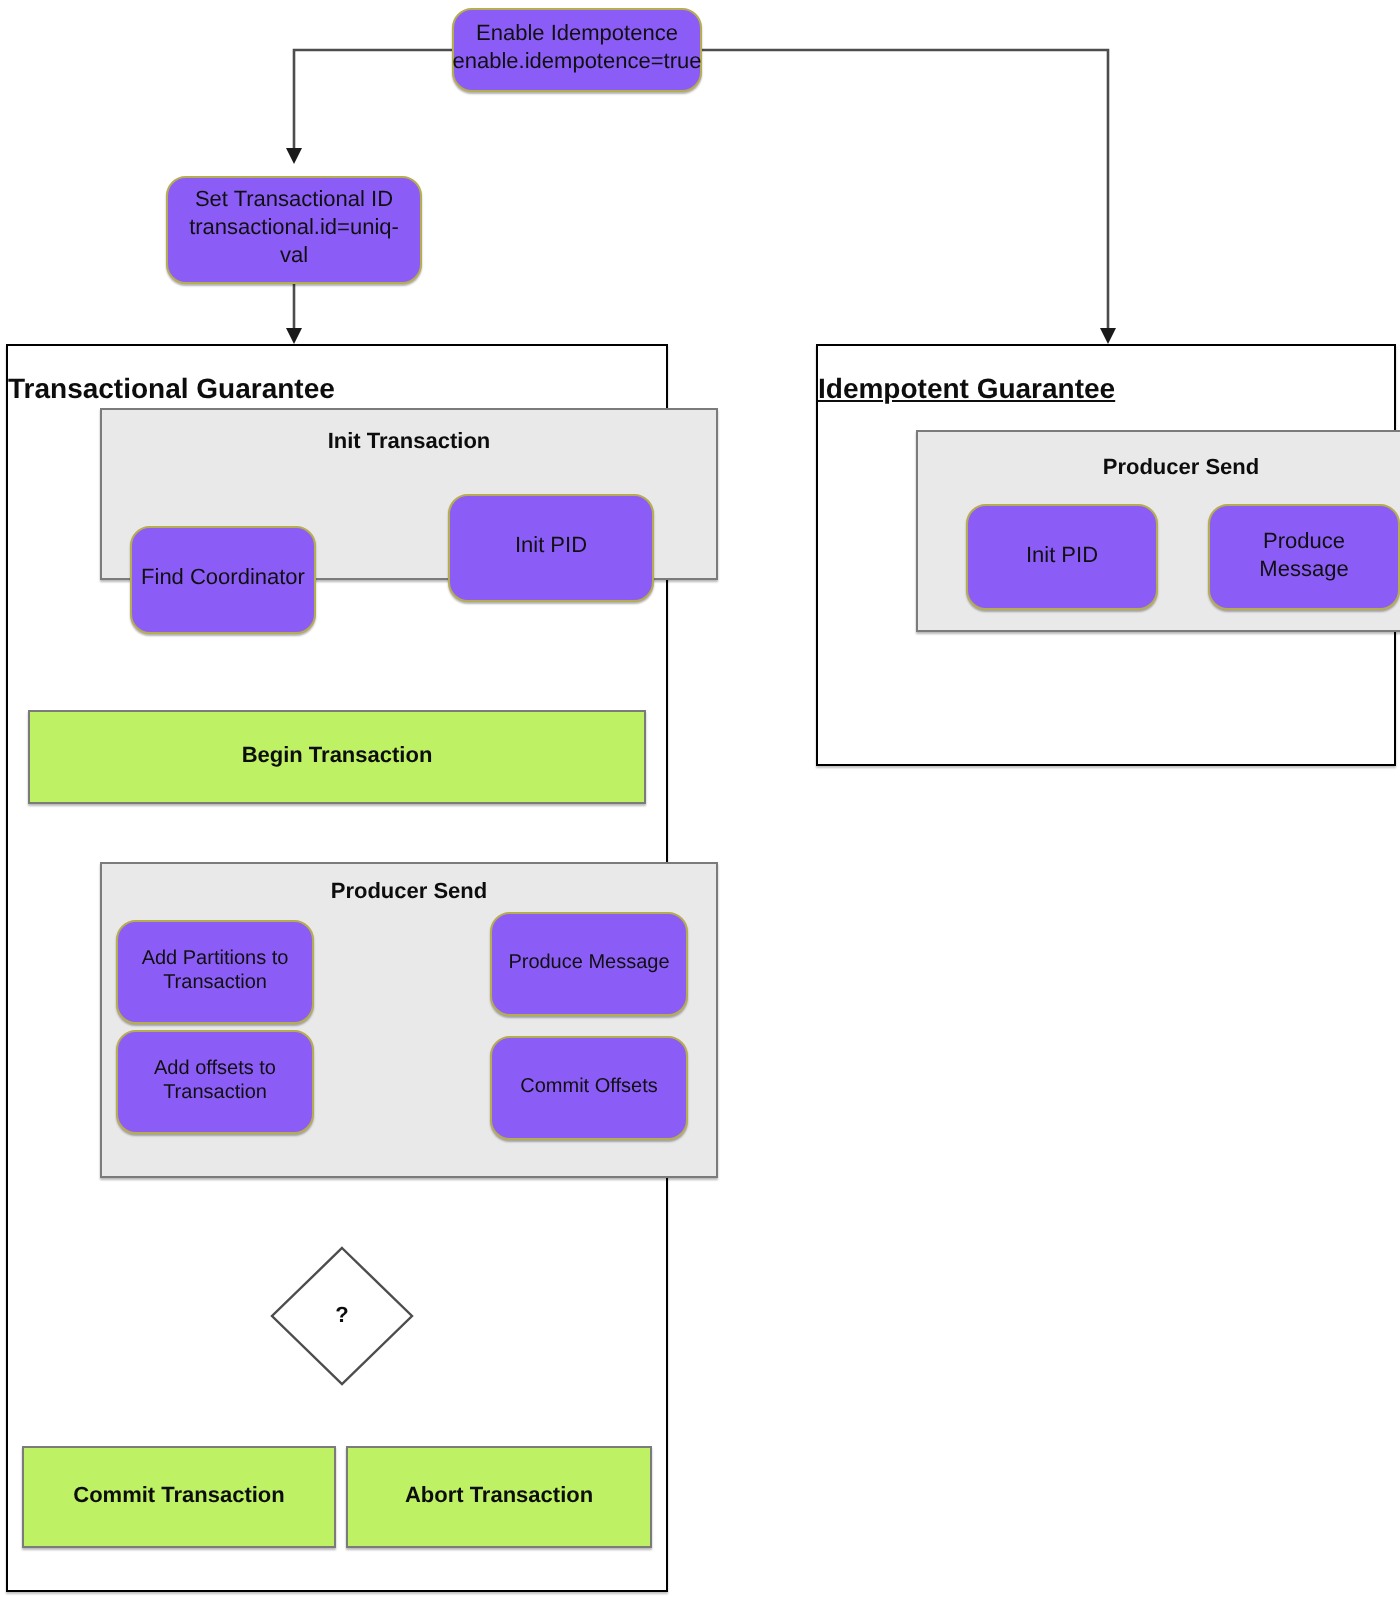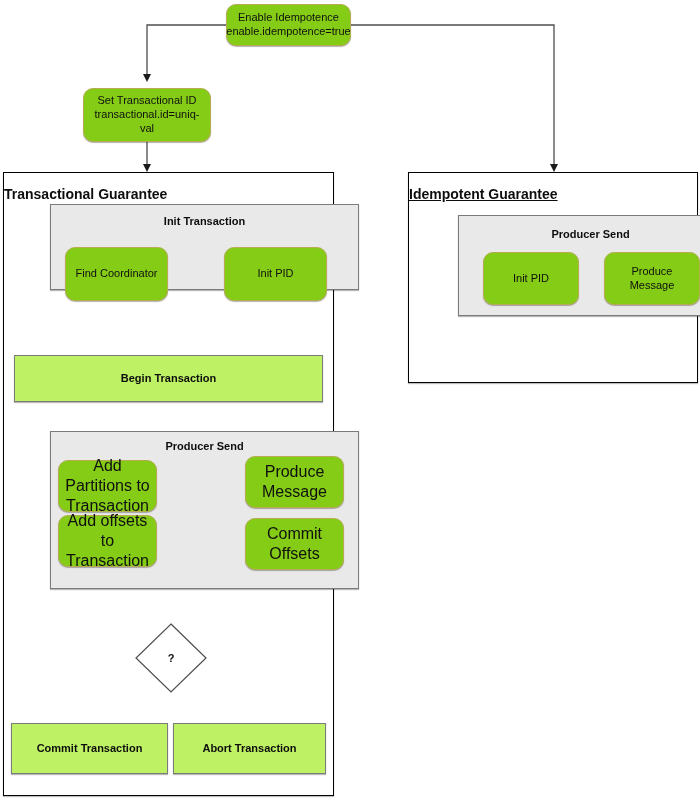--- a/index.html
+++ b/index.html
@@ -31,29 +31,29 @@
     position: absolute;
     box-sizing: border-box;
     display: flex;
     align-items: center;
     justify-content: center;
     text-align: center;
     line-height: 1.25;
   }
   
   .yellow {
-    background: #84cc16;
+    background: #8b5cf6;
     border: 1px solid #b5ad50;
     border-radius: 10px;
     color: #101010;
     font-size: 11px;
     box-shadow: 0 1px 1px rgba(0,0,0,0.30);
   }
   .yellow-sm {
-    font-size: 16px;
+    font-size: 10px;
   }
   
   .grey {
     background: #bef264;
     border: 1px solid #7b7b7b;
     color: #0d0d0d;
     font-size: 11px;
     font-weight: bold;
     box-shadow: 0 1px 1px rgba(0,0,0,0.28);
   }
@@ -147,21 +147,21 @@
     <span class="nodetext">Set Transactional ID</span>
     <span class="nodetext">transactional.id=uniq-val</span>
   </div>
 
   <div class="pool" style="left:3px; top:172px; width:331px; height:624px;">
     <div class="pool-title" style="top:13px;">Transactional Guarantee</div>
 
     <div class="group" style="left:10px; top:31px; width:309px; height:86px;">
       <div class="group-title" style="top:10px;">Init Transaction</div>
 
-      <div class="node yellow" style="left:14px; top:42px; width:103px; height:54px;">
+      <div class="node yellow" style="left:14px; top:58px; width:93px; height:54px;">
         <span class="nodetext">Find Coordinator</span>
       </div>
 
       <div class="node yellow" style="left:173px; top:42px; width:103px; height:54px;">
         <span class="nodetext">Init PID</span>
       </div>
     </div>
 
     <div class="node grey" style="left:10px; top:182px; width:309px; height:47px;">
       <span class="nodetext">Begin Transaction</span>

